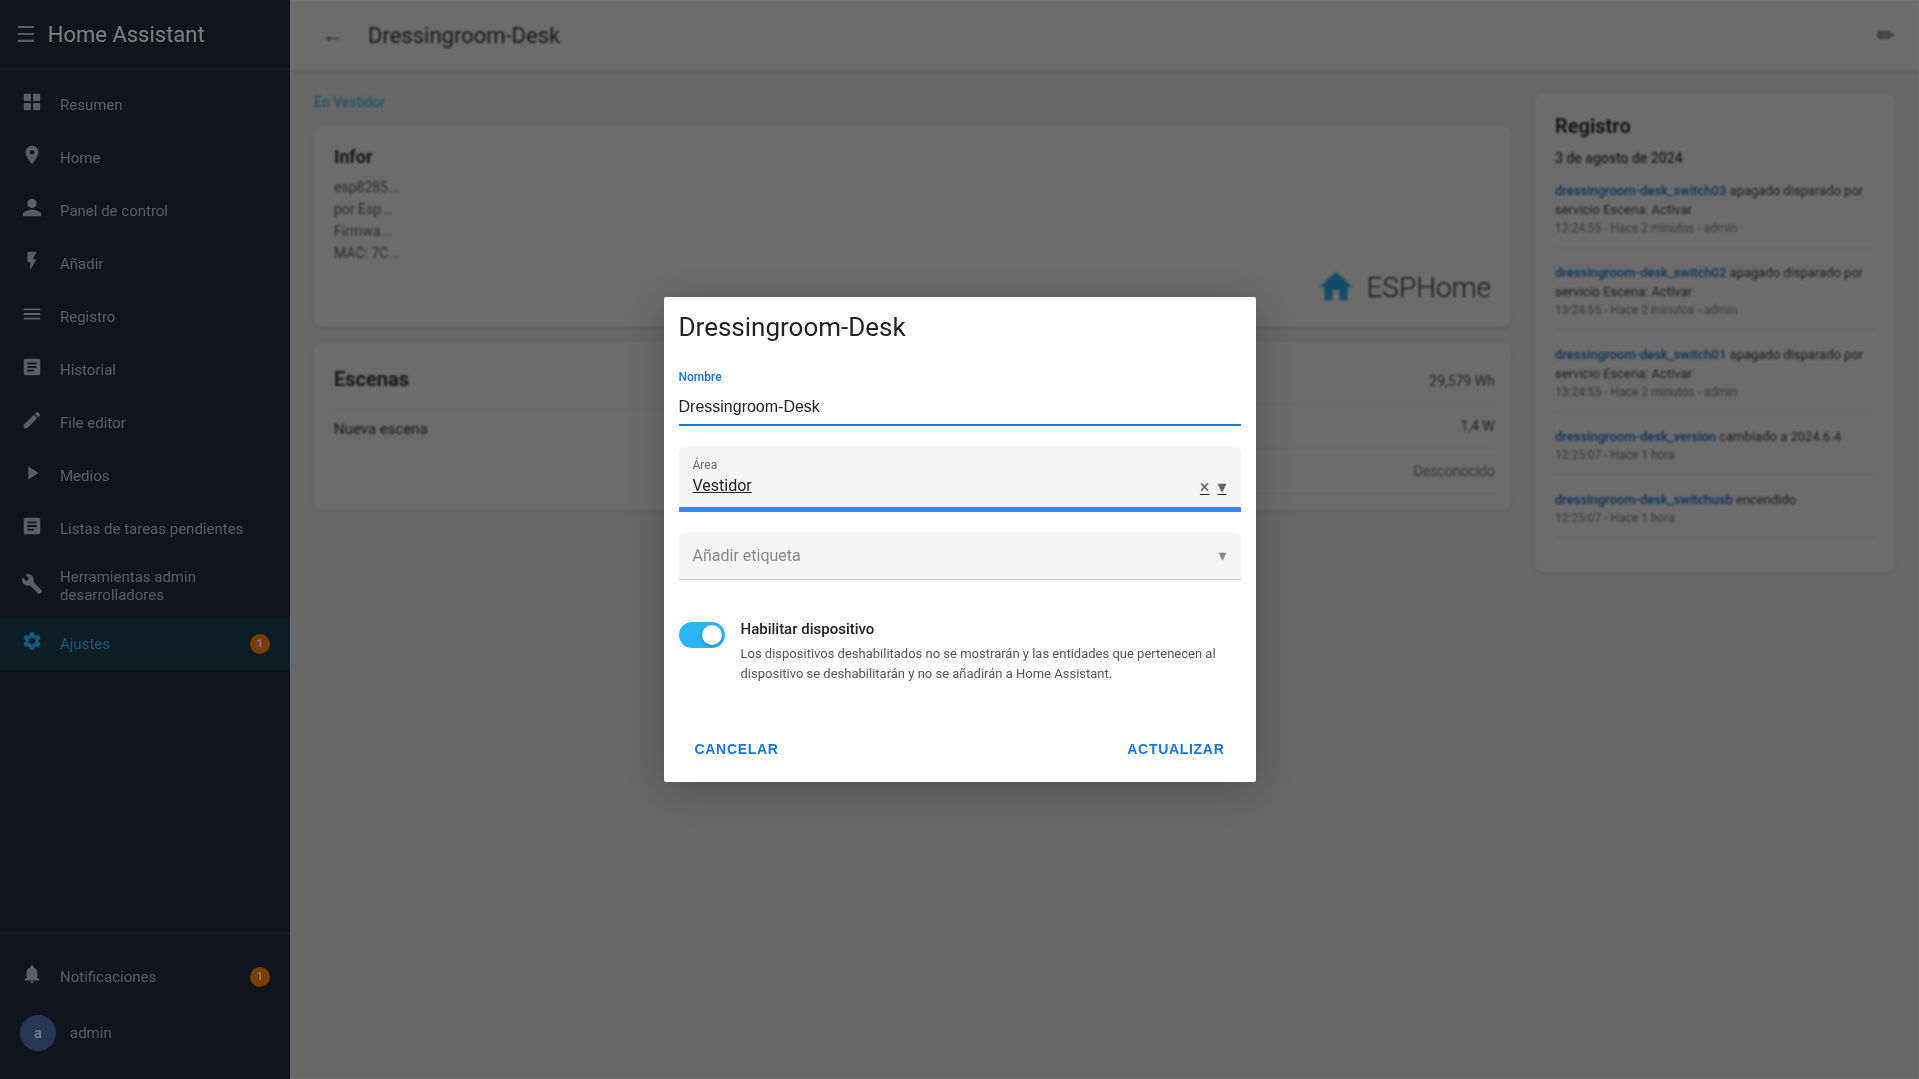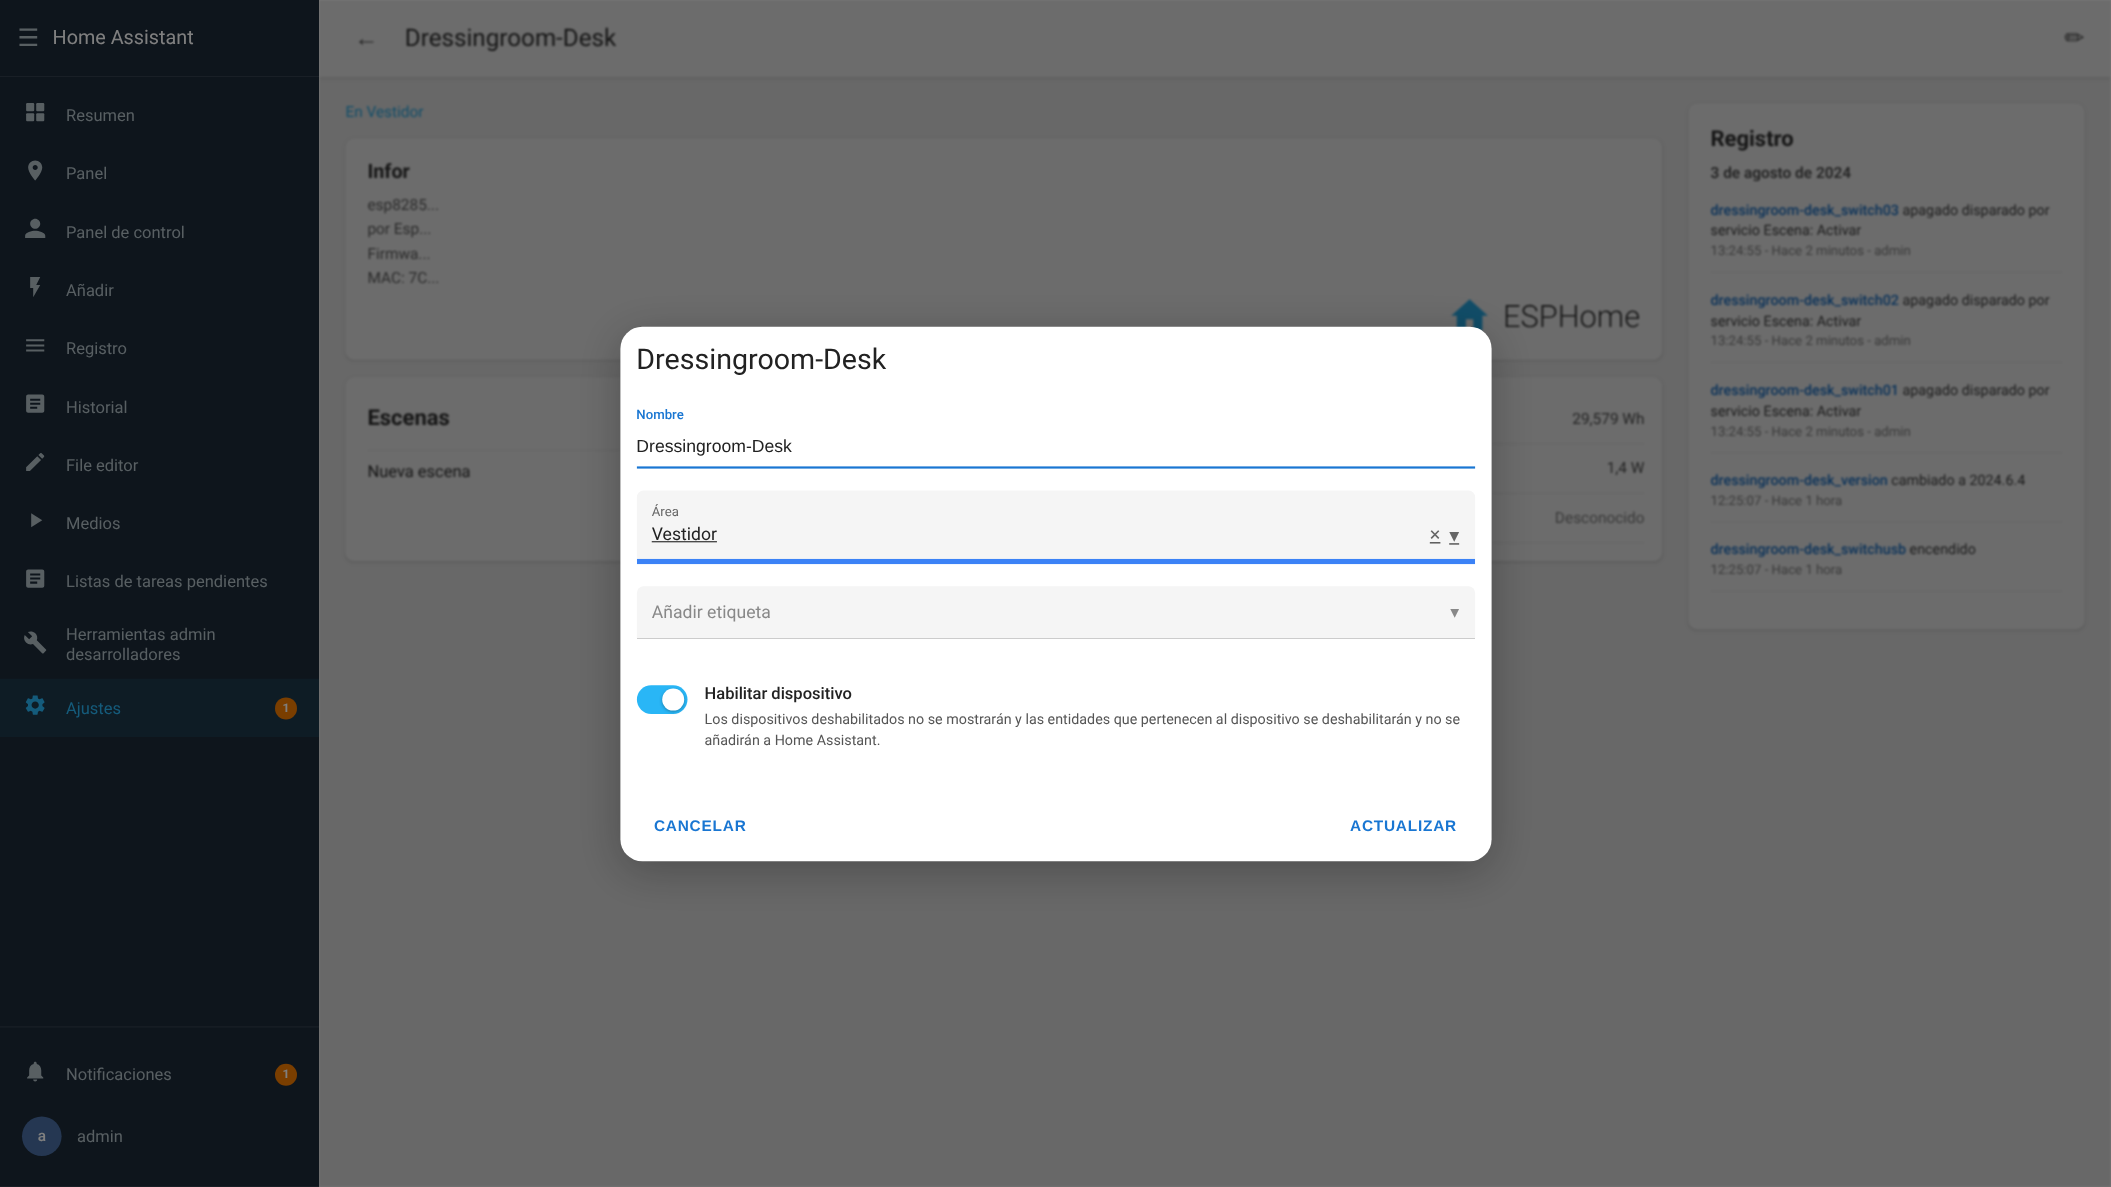--- a/index.html
+++ b/index.html
@@ -30,21 +30,21 @@
       height: 70px;
       border-bottom: 1px solid rgba(255,255,255,0.1);
     }
     .sidebar-hamburger {
       color: #b0bec5;
       font-size: 22px;
       cursor: pointer;
     }
     .sidebar-title {
       color: #fff;
-      font-size: 18px;
+      font-size: 22px;
       font-weight: 400;
     }
     .sidebar-nav {
       flex: 1;
       overflow-y: auto;
       padding: 8px 0;
     }
     .nav-item {
       display: flex;
       align-items: center;
@@ -252,22 +252,22 @@
       position: fixed;
       top: 0; left: 0; right: 0; bottom: 0;
       background: rgba(0,0,0,0.5);
       display: flex;
       align-items: center;
       justify-content: center;
       z-index: 1000;
     }
     .modal {
       background: #fff;
-      border-radius: 20px;
-      width: 792px;
+      border-radius: 2px;
+      width: 592px;
       padding: 15px;
       box-shadow: 0 8px 40px rgba(0,0,0,0.25);
       position: relative;
     }
     .modal-title {
       font-size: 26px;
       color: #222;
       font-weight: 400;
       margin-bottom: 28px;
     }
@@ -484,21 +484,21 @@
           </svg>
       </span>
       <span>Resumen</span>
     </div>
     <div class="nav-item">
       <span class="nav-icon">
         <svg width="22" height="22" viewBox="0 0 24 24" fill="currentColor">
             <path d="M12 2C8.13 2 5 5.13 5 9c0 5.25 7 13 7 13s7-7.75 7-13c0-3.87-3.13-7-7-7zm0 9.5c-1.38 0-2.5-1.12-2.5-2.5s1.12-2.5 2.5-2.5 2.5 1.12 2.5 2.5-1.12 2.5-2.5 2.5z"></path>
           </svg>
       </span>
-      <span>Panel</span>
+      <span>Home</span>
     </div>
     <div class="nav-item">
       <span class="nav-icon">
         <svg width="22" height="22" viewBox="0 0 24 24" fill="currentColor">
             <path d="M12 12c2.7 0 5-2.3 5-5s-2.3-5-5-5-5 2.3-5 5 2.3 5 5 5zm0 2c-3.3 0-10 1.7-10 5v2h20v-2c0-3.3-6.7-5-10-5z"></path>
           </svg>
       </span>
       <span>Panel de control</span>
     </div>
     <div class="nav-item">

